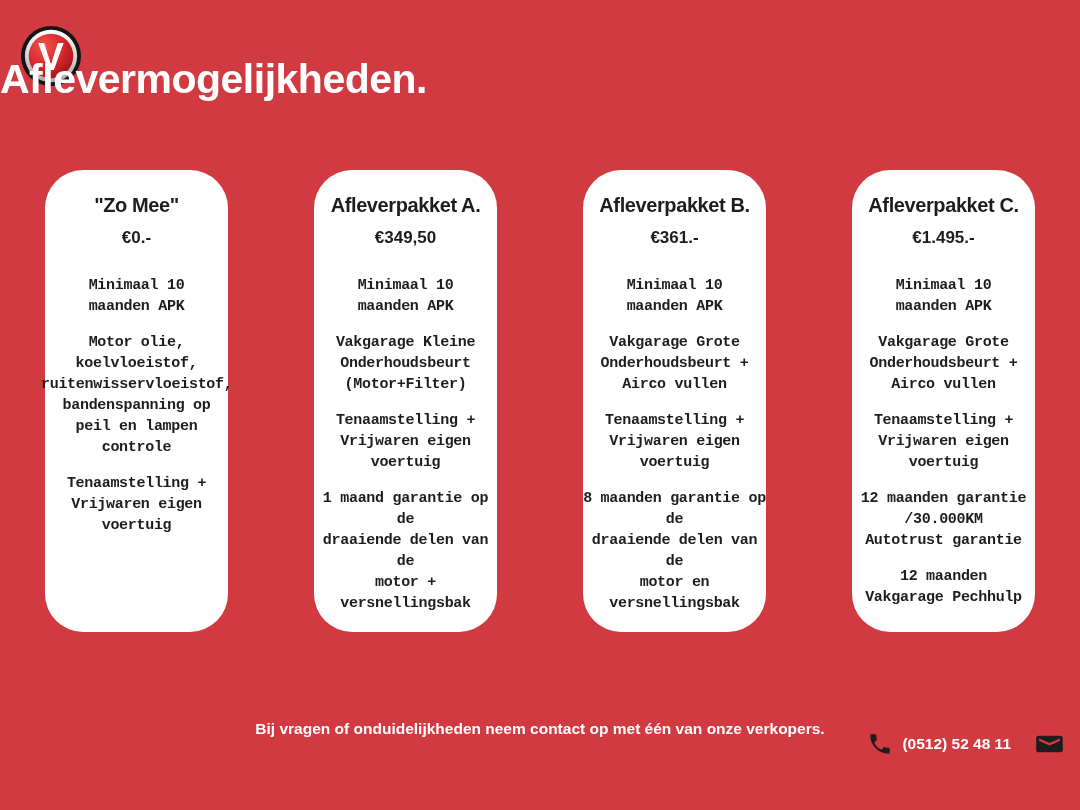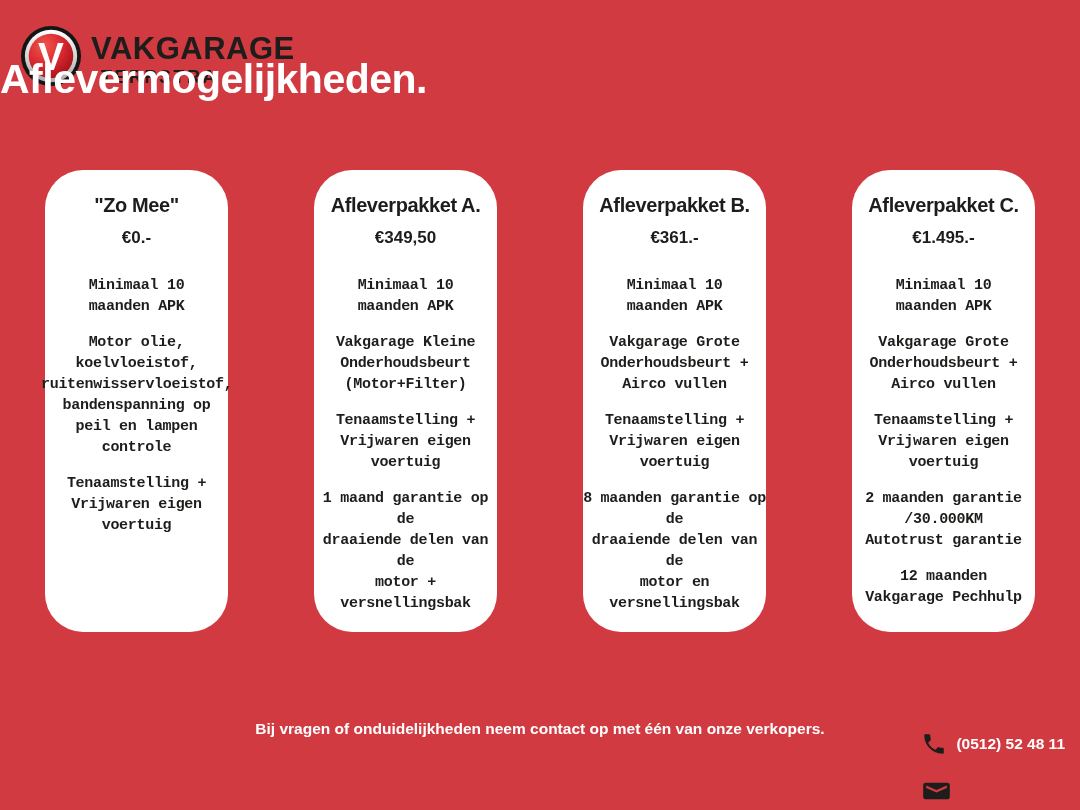--- a/index.html
+++ b/index.html
@@ -109,22 +109,22 @@
     text-align: center;
     color: var(--text-light, #ffffff);
     font-size: 15.5px;
     font-weight: bold;
   }
   .contact {
     position: absolute;
     top: 731px;
     right: 15px;
     display: flex;
-    flex-direction: column;
-    align-items: flex-start;
+    flex-direction: row;
+    align-items: center;
     gap: 23px;
   }
   .contact-row {
     display: flex;
     align-items: center;
     gap: 9px;
     color: var(--text-light, #ffffff);
     font-size: 15.5px;
     font-weight: bold;
   }
@@ -146,24 +146,20 @@
           <stop offset="0" stop-color="#f0564c"></stop>
           <stop offset="0.55" stop-color="#d8262e"></stop>
           <stop offset="1" stop-color="#9e1217"></stop>
         </radialGradient>
       </defs>
       <circle cx="32" cy="32" r="31" fill="#151514"></circle>
       <circle cx="32" cy="32" r="27" fill="url(#ringg)"></circle>
       <circle cx="32" cy="32" r="23" fill="url(#redg)"></circle>
       <text x="32" y="46" text-anchor="middle" font-size="40" font-weight="bold" font-family="Liberation Sans, sans-serif" fill="#ffffff">V</text>
     </svg>
-    <div class="logo-text">
-      <div class="brand">VAKGARAGE</div>
-      <div class="subbrand">TERPSTRA</div>
-    </div>
   </div>
 
   <h1 class="page-title">Aflevermogelijkheden.</h1>
 
   <main class="cards">
 
     <section class="card">
       <h2 class="card-title">"Zo Mee"</h2>
       <div class="card-price">€0.-</div>
       <p class="feature">Minimaal 10
@@ -209,21 +205,21 @@
     <section class="card">
       <h2 class="card-title">Afleverpakket C.</h2>
       <div class="card-price">€1.495.-</div>
       <p class="feature">Minimaal 10
 maanden APK</p>
       <p class="feature">Vakgarage Grote
 Onderhoudsbeurt +
 Airco vullen</p>
       <p class="feature">Tenaamstelling +
 Vrijwaren eigen voertuig</p>
-      <p class="feature">2 maanden garantie
+      <p class="feature">12 maanden garantie
 /30.000KM
 Autotrust garantie</p>
       <p class="feature">12 maanden
 Vakgarage Pechhulp</p>
     </section>
 
   </main>
 
   <p class="footer-note">Bij vragen of onduidelijkheden neem contact op met één van onze verkopers.</p>
 

